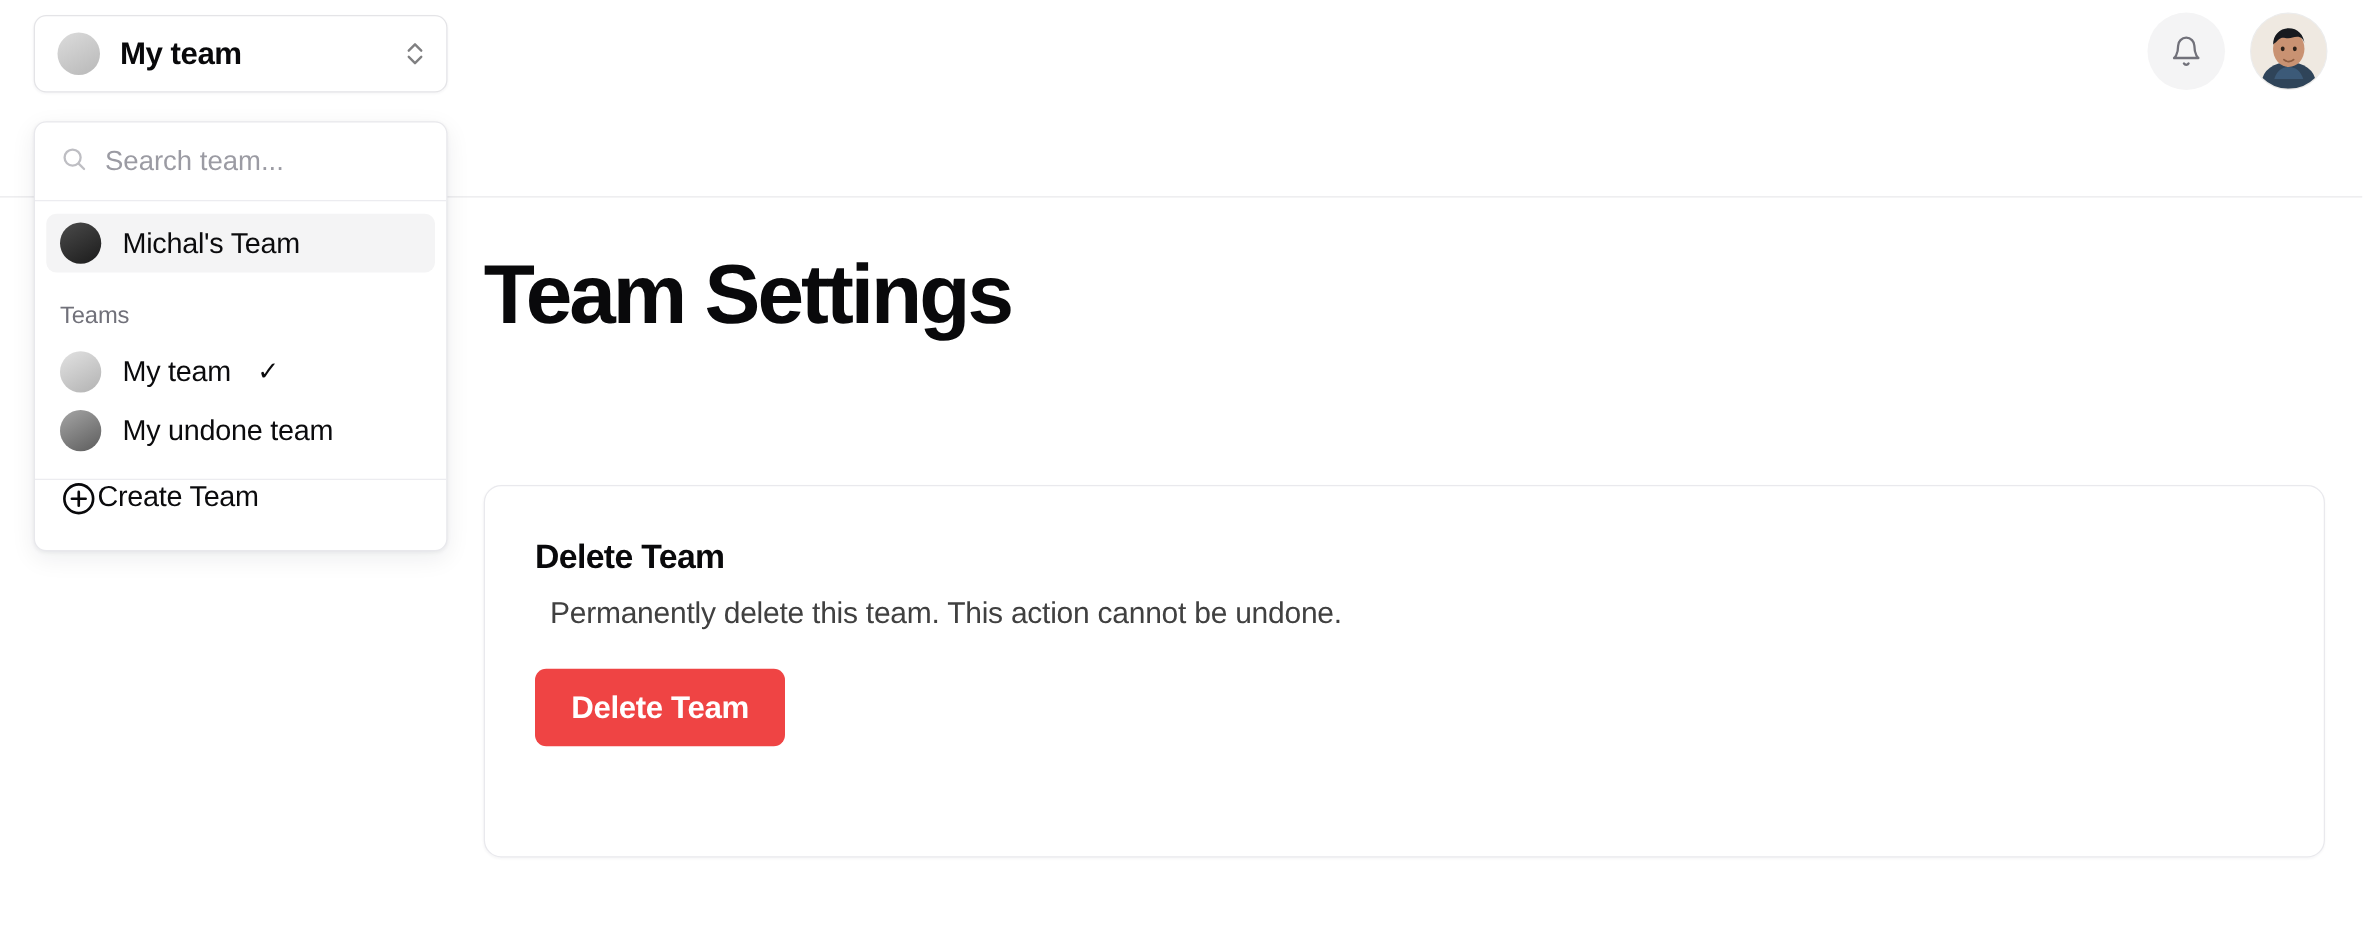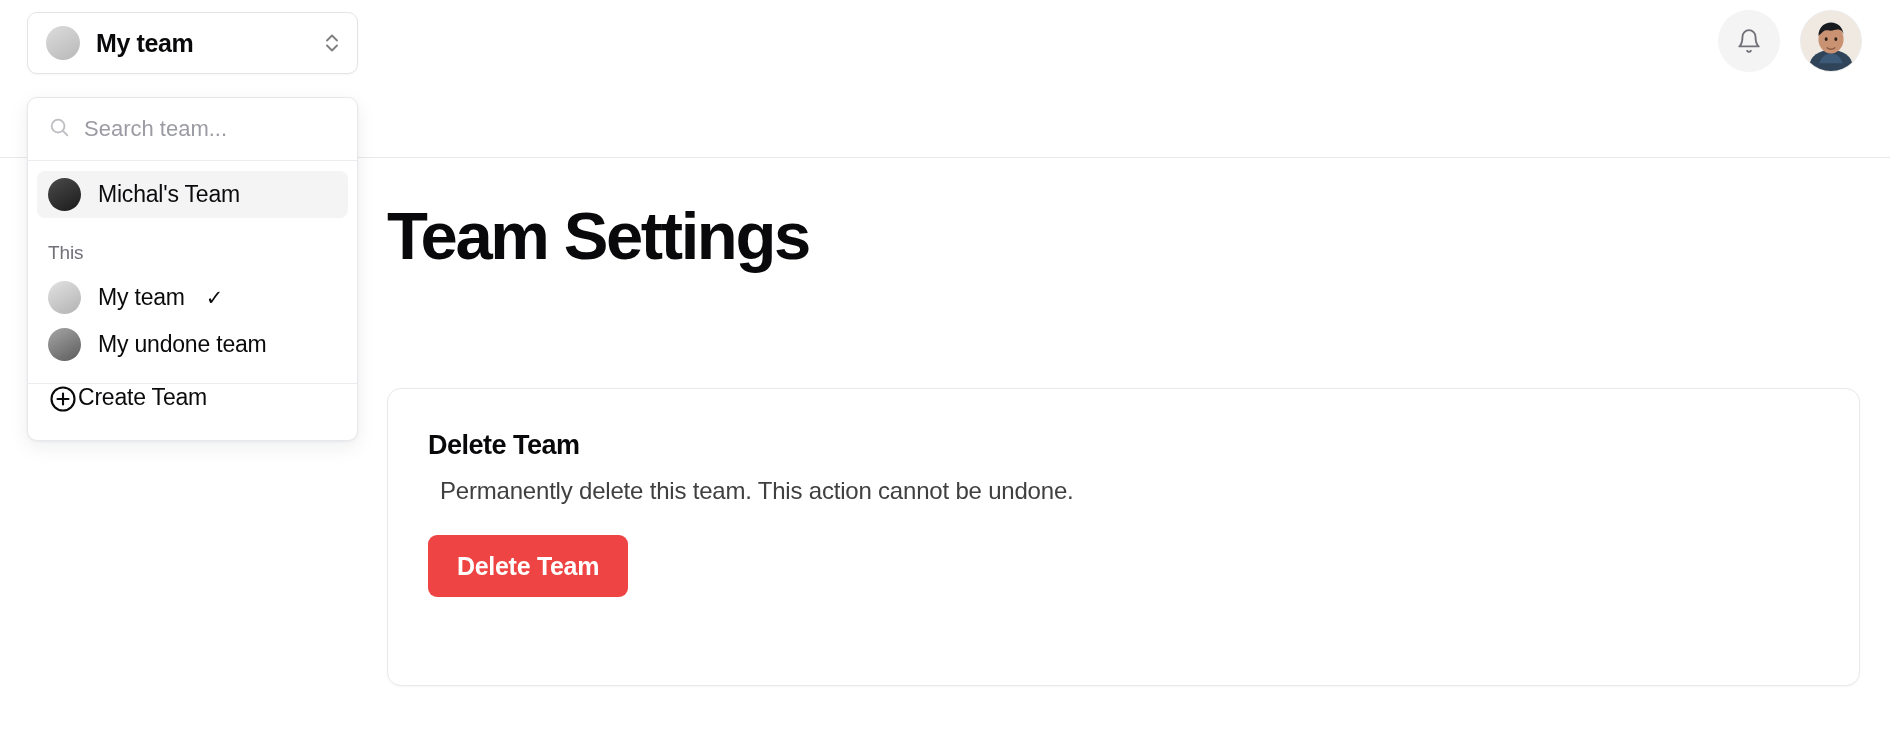--- a/index.html
+++ b/index.html
@@ -209,21 +209,21 @@
 
     <div class="dd-section">
       <div class="dd-item selected">
         <span class="ava dark"></span>
         <span class="nm">Michal's Team</span>
         <span class="chk"></span>
       </div>
     </div>
 
     <div class="dd-section">
-      <div class="dd-group-label">This</div>
+      <div class="dd-group-label">Teams</div>
       <div class="dd-item">
         <span class="ava light"></span>
         <span class="nm">My team</span>
         <span class="chk">✓</span>
       </div>
       <div class="dd-item">
         <span class="ava medium"></span>
         <span class="nm">My undone team</span>
         <span class="chk"></span>
       </div>

